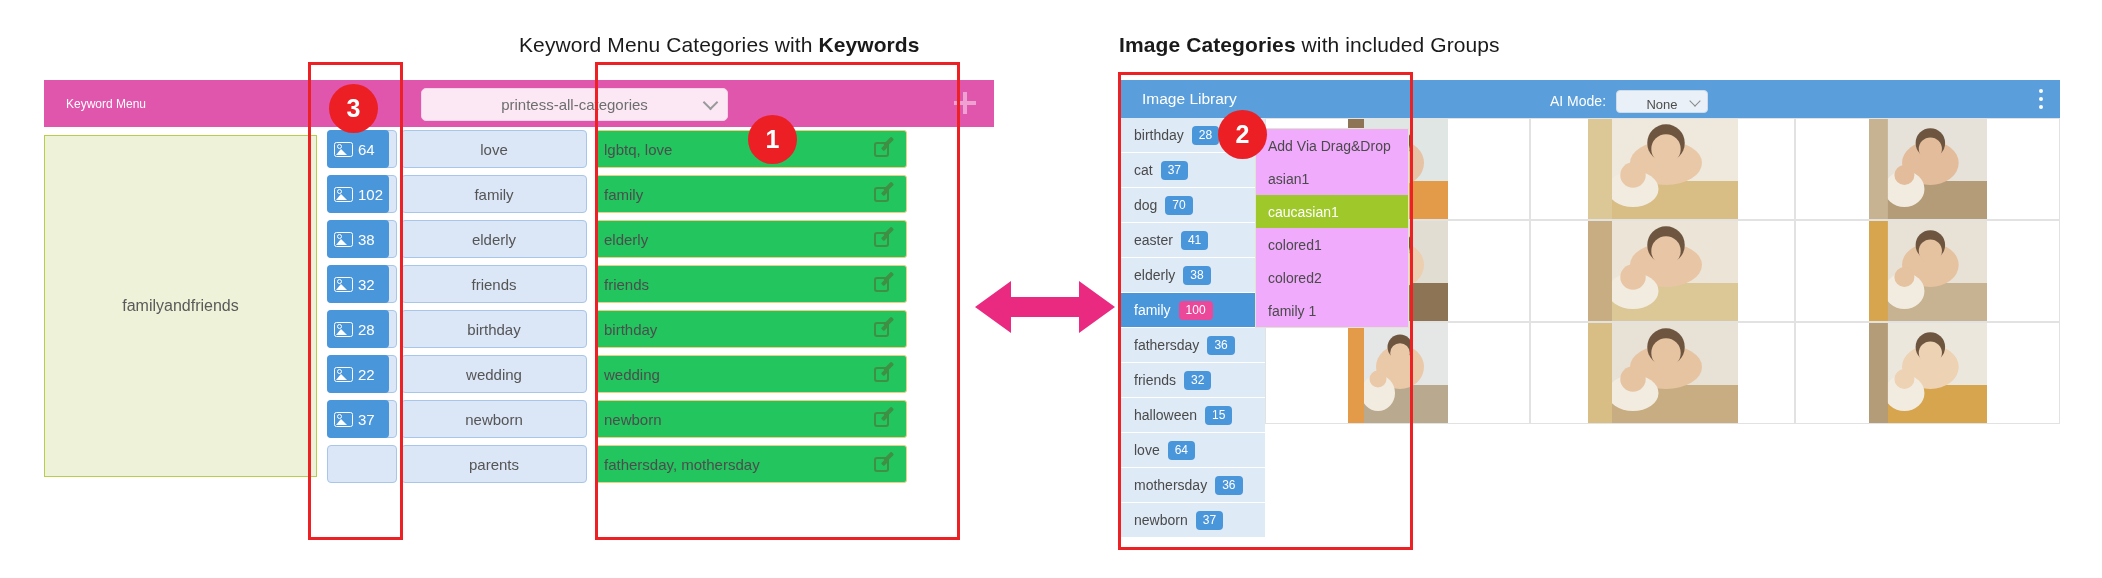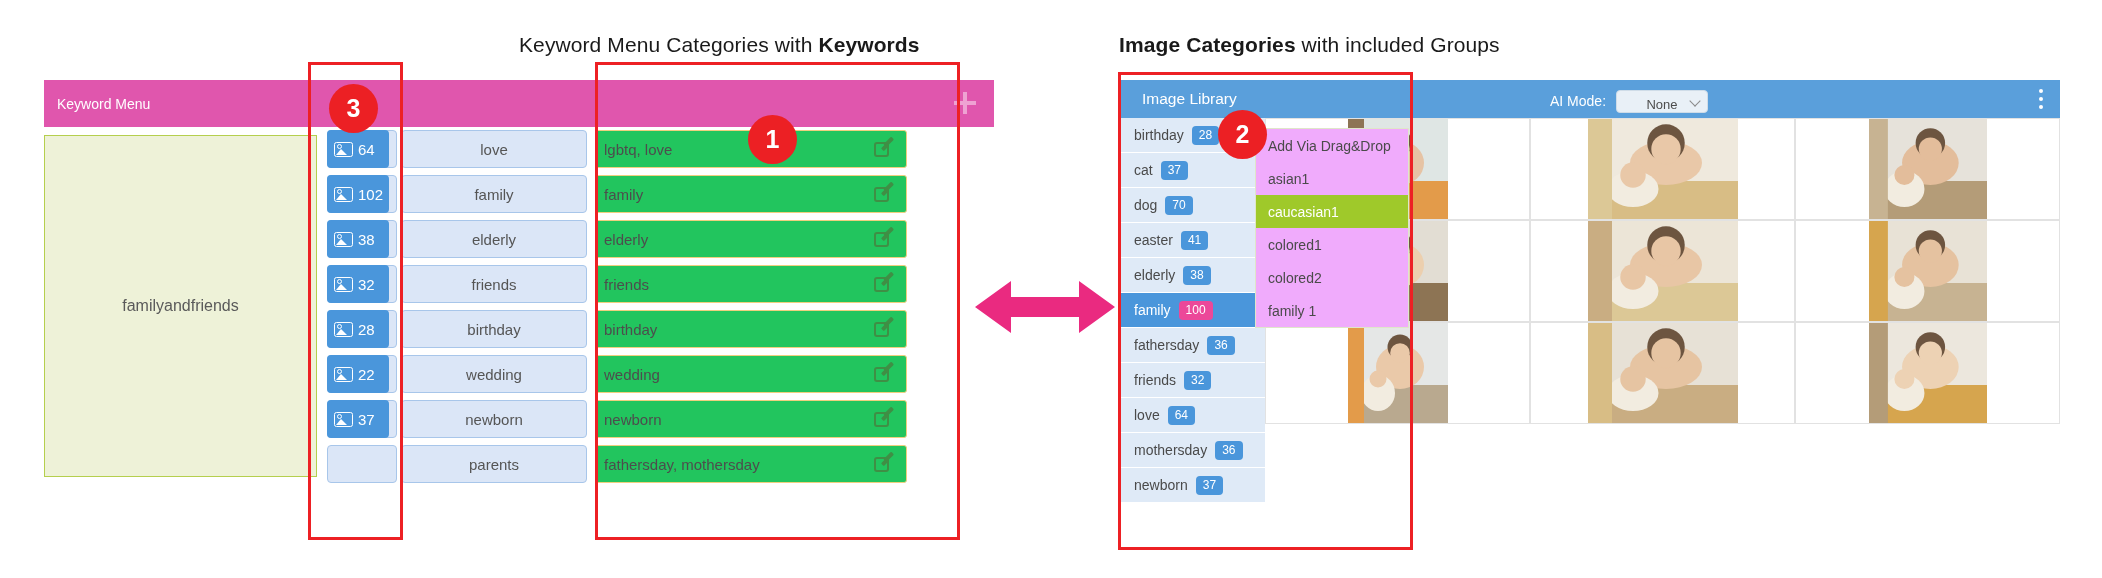--- a/index.html
+++ b/index.html
@@ -25,21 +25,21 @@
   #caption-right{left:1119px;top:33px;}
 
   
   #left-app{position:absolute;left:44px;top:80px;width:950px;height:430px;}
   .km-header{
     position:absolute;left:0;top:0;width:950px;height:47px;
     background:#e056ad;
     display:flex;align-items:center;
   }
   .km-title{
-    color:#ffffff;font-size:14px;margin-left:13px;white-space:nowrap;
+    color:#ffffff;font-size:12px;margin-left:22px;white-space:nowrap;
   }
   .km-select{
     position:absolute;left:377px;top:8px;width:305px;height:31px;
     background:#fbe8f4;border:1px solid #f3d5ea;border-radius:5px;
     display:flex;align-items:center;justify-content:center;
     color:#6e6e6e;font-size:15px;
   }
   .km-select .chev{
     position:absolute;right:11px;top:8px;width:9px;height:9px;
     border-right:2px solid #9a9a9a;border-bottom:2px solid #9a9a9a;
@@ -224,20 +224,24 @@
 
 <div class="stage">
 
   <div class="caption" id="caption-left"><span>Keyword Menu Categories with </span><b>Keywords</b></div>
   <div class="caption" id="caption-right"><b>Image Categories</b><span> with included Groups</span></div>
 
   <div id="left-app">
 
     <div class="km-header">
       <div class="km-title">Keyword Menu</div>
+      <div class="km-select">
+        <span>printess-all-categories</span>
+        <span class="chev"></span>
+      </div>
       <div class="km-plus"></div>
     </div>
 
     <div class="km-body">
       <div class="cat-box">
         <span>familyandfriends</span>
       </div>
       <div class="rows" id="keyword-rows">
           <div class="krow">
             <div class="count-cell">
@@ -421,20 +425,24 @@
         </div>
         <div class="lib-item">
           <span>fathersday</span>
           <span class="lib-badge">36</span>
         </div>
         <div class="lib-item">
           <span>friends</span>
           <span class="lib-badge">32</span>
         </div>
         <div class="lib-item">
+          <span>halloween</span>
+          <span class="lib-badge">15</span>
+        </div>
+        <div class="lib-item">
           <span>love</span>
           <span class="lib-badge">64</span>
         </div>
         <div class="lib-item">
           <span>mothersday</span>
           <span class="lib-badge">36</span>
         </div>
         <div class="lib-item">
           <span>newborn</span>
           <span class="lib-badge">37</span>

